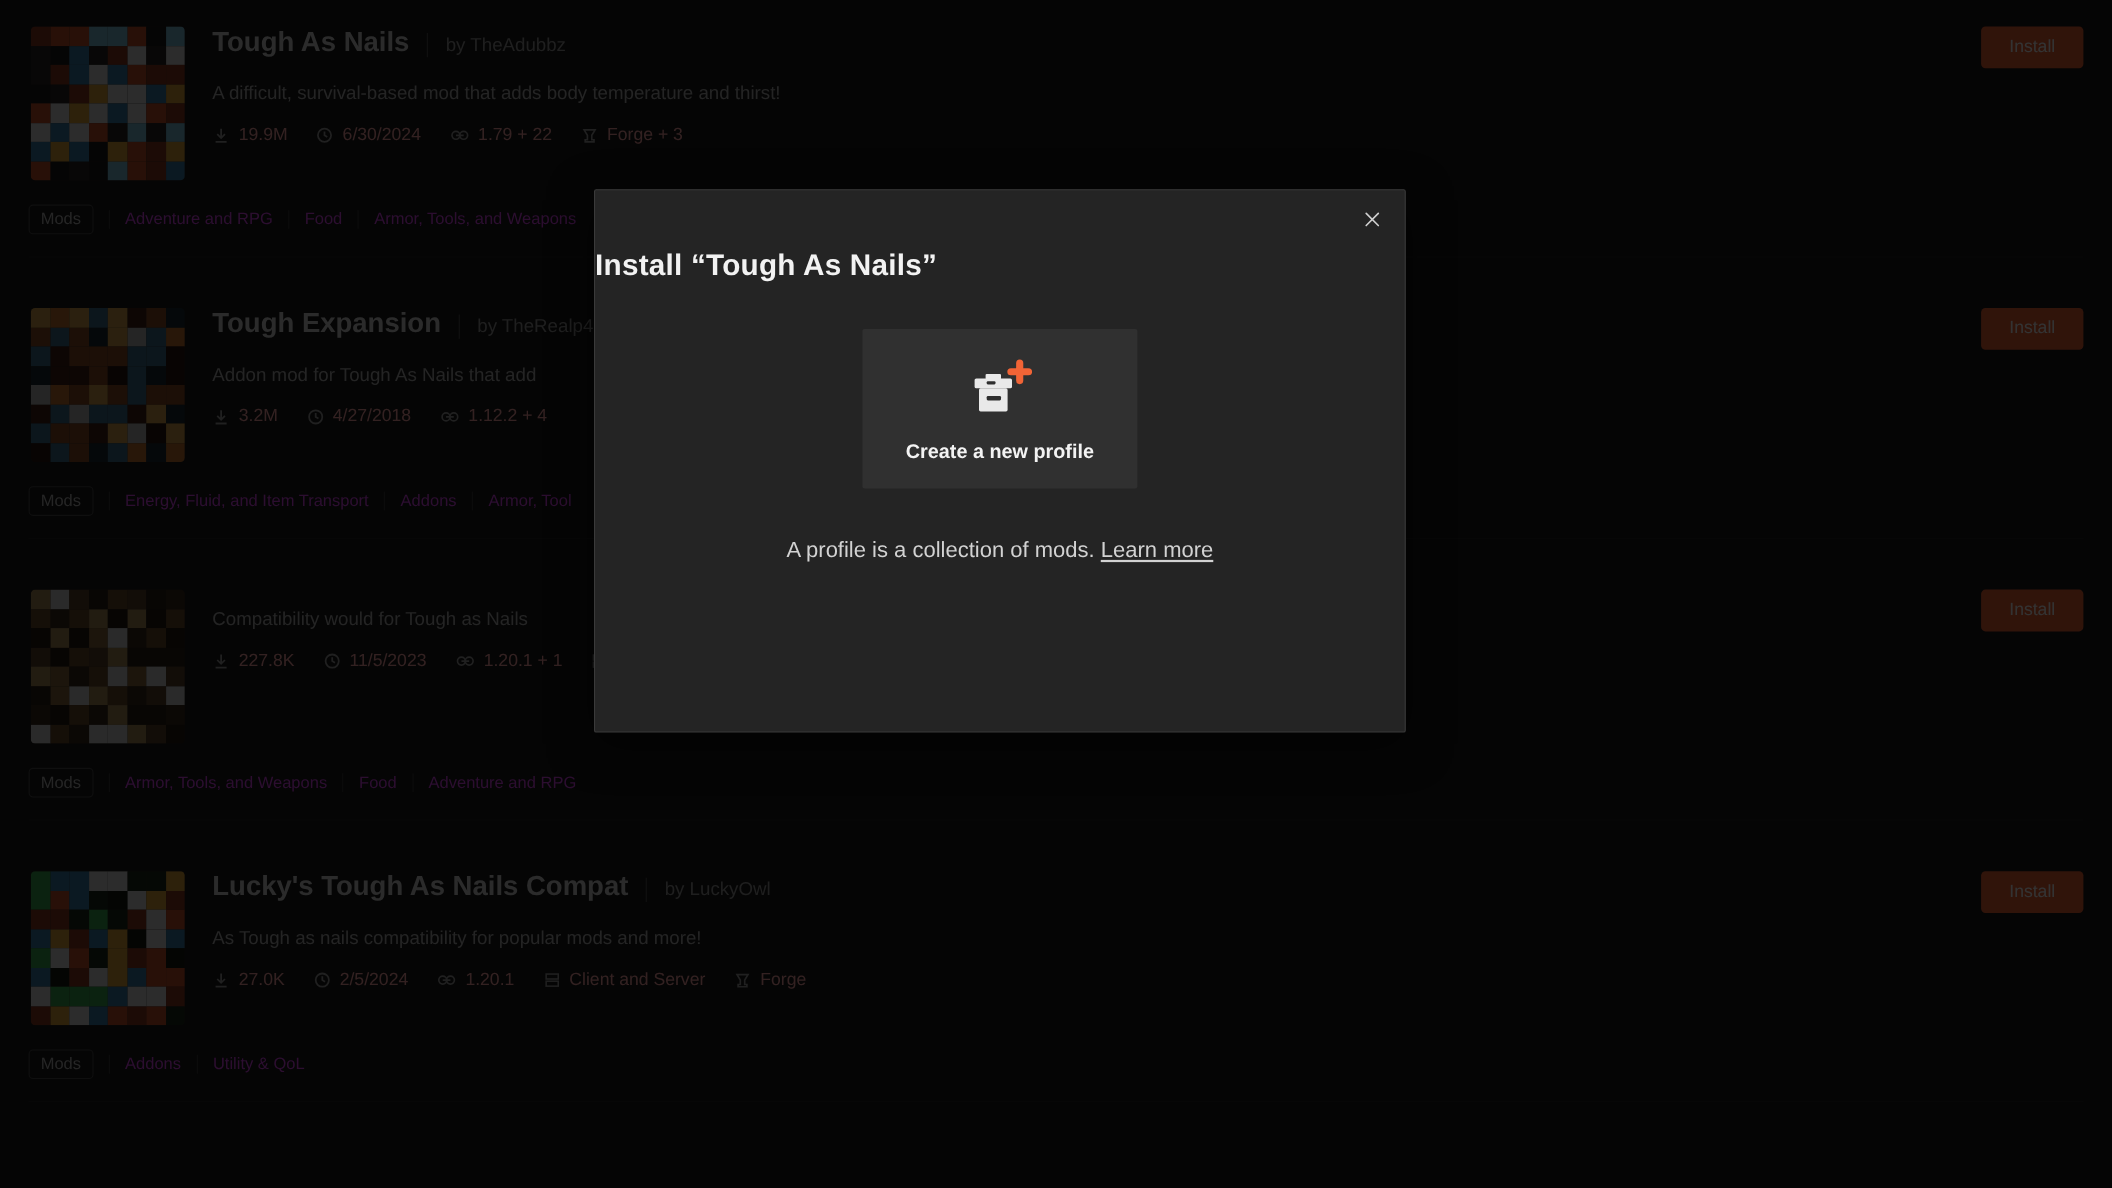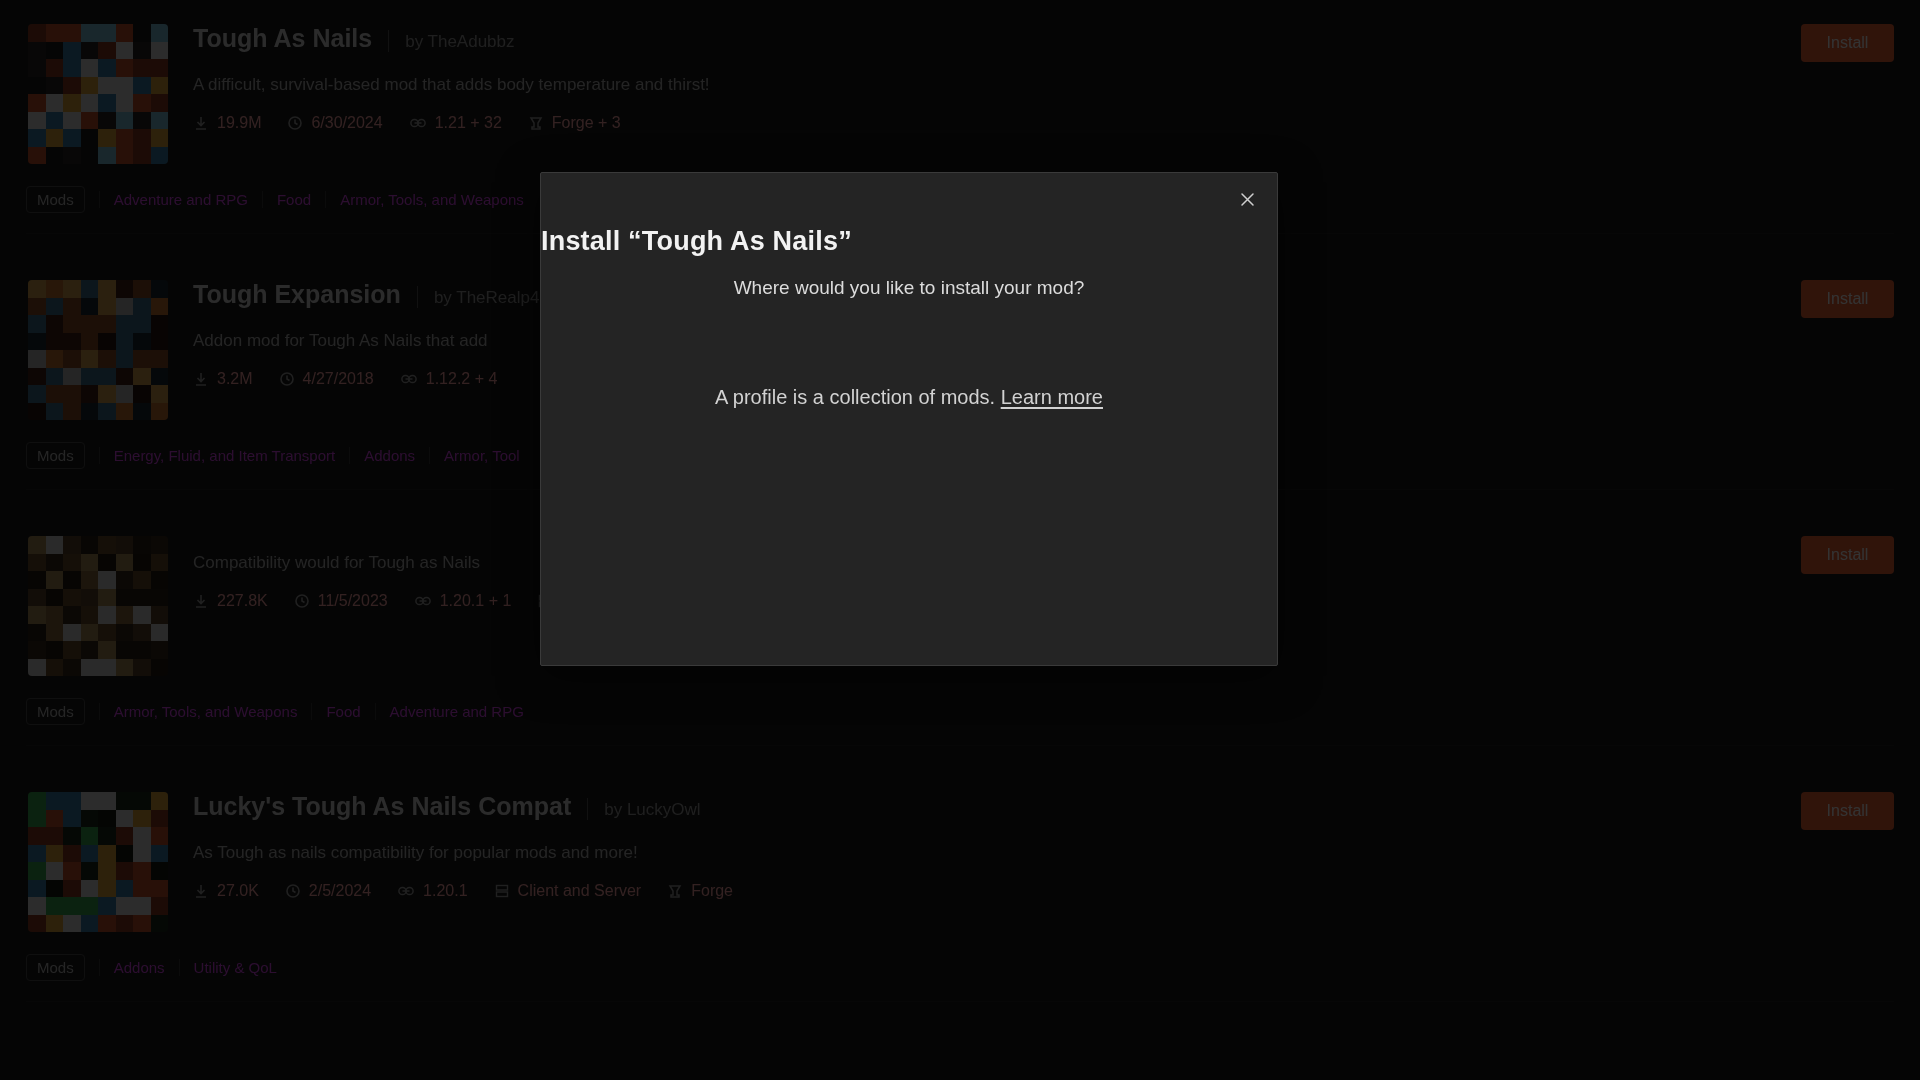--- a/index.html
+++ b/index.html
@@ -181,21 +181,21 @@
               <span>6/30/2024</span>
             </span>
             <span class="stat">
               <span>
                   <svg width="18" height="16" viewBox="0 0 18 16" fill="none" stroke="#9e9e9e" stroke-width="1.5">
                     <circle cx="5.5" cy="8" r="3.6"></circle>
                     <circle cx="12.5" cy="8" r="3.6"></circle>
                     <path d="M5.5 8h7"></path>
                   </svg>
                 </span>
-              <span>1.21 + 32</span>
+              <span>1.79 + 22</span>
             </span>
             <span class="stat">
               <span>
                   <svg width="16" height="16" viewBox="0 0 16 16" fill="none" stroke="#9e9e9e" stroke-width="1.5">
                     <path d="M3 3h10l-3 5v4h2v2H4v-2h2V8z"></path>
                   </svg>
                 </span>
               <span>Forge + 3</span>
             </span>
           </div>
@@ -591,23 +591,35 @@
   <div class="overlay"></div>
 
   <div class="modal">
     <button class="modal-close">
       <svg width="17" height="17" viewBox="0 0 17 17" fill="none" stroke="#cfcfcf" stroke-width="1.5" stroke-linecap="round">
           <path d="M3 3l11 11M14 3L3 14"></path>
         </svg>
     </button>
 
     <div class="modal-title">Install “Tough As Nails”</div>
-    <div class="modal-sub">Where would you like to install your mod?</div>
 
     <div class="options">
+      <button class="option">
+        <span class="option-icon">
+          <svg width="62" height="56" viewBox="0 0 62 56" fill="none">
+            <rect x="8" y="20" width="34" height="9" rx="1.5" fill="#e9e9e9"></rect>
+            <rect x="12" y="29" width="26" height="21" rx="1.5" fill="#e9e9e9"></rect>
+            <rect x="18" y="16" width="14" height="5" rx="1" fill="#e9e9e9"></rect>
+            <rect x="19" y="22.5" width="8" height="3" rx="1" fill="#2e2e2e"></rect>
+            <rect x="19" y="36" width="13" height="4" rx="1.2" fill="#2e2e2e"></rect>
+            <path d="M49 6v16M41 14h16" stroke="#f16436" stroke-width="6.5" stroke-linecap="round"></path>
+          </svg>
+        </span>
+        <span class="option-label">Create a new profile</span>
+      </button>
 
     </div>
 
     <div class="modal-foot">
       <span>A profile is a collection of mods.</span>
       <a href="#">Learn more</a>
     </div>
   </div>
 </div>
 

